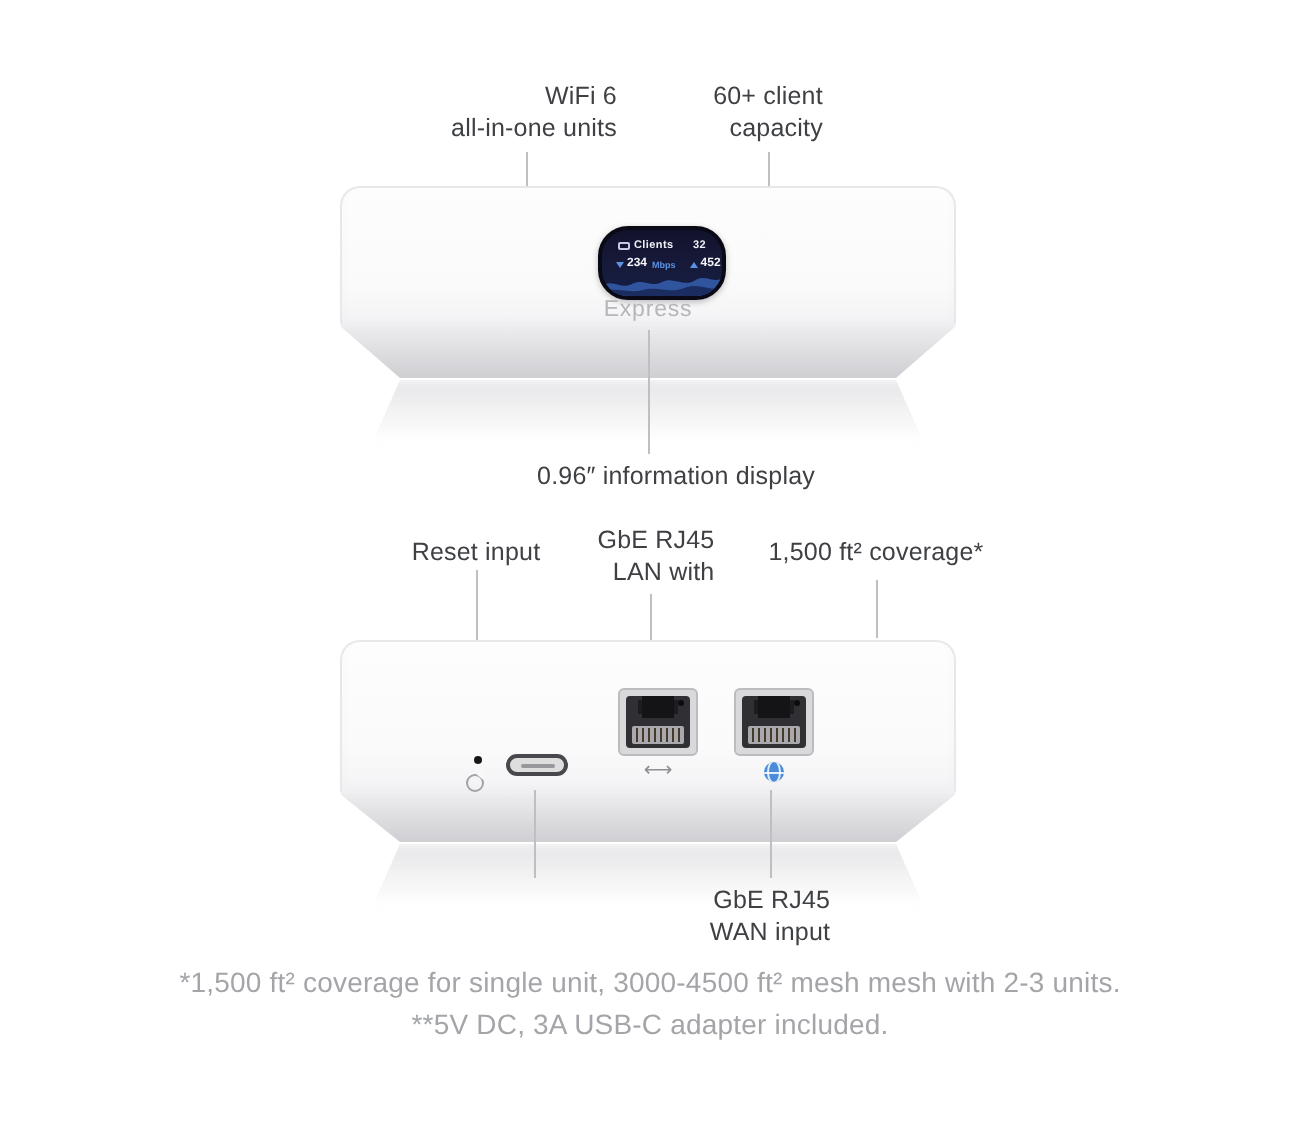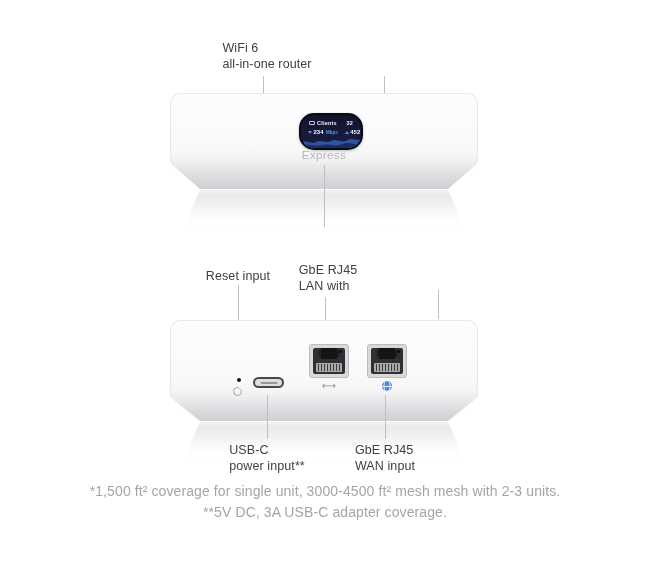--- a/index.html
+++ b/index.html
@@ -5,21 +5,21 @@
   * { margin:0; padding:0; box-sizing:border-box; }
   html,body { background:#ffffff; }
   .page {
     position:relative; width:650px; height:563px; overflow:hidden;
     background:#ffffff;
     font-family:"Liberation Sans", sans-serif;
   }
   
   .label {
     position:absolute; transform:translateX(-50%);
-    text-align:left; font-size:12.5px; line-height:1.3;
+    text-align:right; font-size:12.5px; line-height:1.3;
     color:#3e4044; letter-spacing:.1px; white-space:nowrap;
   }
   .vline { position:absolute; width:1px; background:#bdbfc3; }
   
   .device { position:absolute; }
   .device-face {
     position:relative; width:100%;
     background:linear-gradient(180deg,#fdfdfe 0%, #fafafb 70%, #f3f3f5 100%);
     border:1px solid #e8e8eb; border-bottom:none;
     border-radius:10px 10px 2px 2px;
@@ -117,21 +117,25 @@
     font-size:14px; color:#a3a5a9; letter-spacing:.1px;
   }
 </style>
 </head>
 <body>
 
 <div class="page">
 
   <div class="label" style="left:267px; top:40px;">
     <div>WiFi 6</div>
-    <div>all-in-one router</div>
+    <div>all-in-one units</div>
+  </div>
+  <div class="label" style="left:384px; top:40px;">
+    <div>60+ client</div>
+    <div>capacity</div>
   </div>
   <div class="vline" style="left:263px; top:76px; height:17px;"></div>
   <div class="vline" style="left:384px; top:76px; height:17px;"></div>
 
   <div class="device" style="left:170px; top:93px; width:308px;">
     <div class="device-face" style="height:70px;">
       <div class="screen">
         <div class="scr-row1">
           <span class="clients-glyph"></span>
           <span>Clients</span>
@@ -154,27 +158,33 @@
           <path d="M0 11 C8 8,14 12,22 10 C30 8,36 12,44 9 C52 6,58 11,64 9 L64 13 L0 13 Z" fill="#1b2d60"></path>
         </svg>
       </div>
       <div class="express">Express</div>
     </div>
     <div class="device-taper" style="height:26px;"></div>
     <div class="device-reflection" style="top:97px;"></div>
   </div>
 
   <div class="vline" style="left:324px; top:165px; height:62px;"></div>
+  <div class="label" style="left:338px; top:230px;">
+    <div>0.96″ information display</div>
+  </div>
 
   <div class="label" style="left:238px; top:268px;">
     <div>Reset input</div>
   </div>
   <div class="label" style="left:328px; top:262px;">
     <div>GbE RJ45</div>
     <div>LAN with</div>
+  </div>
+  <div class="label" style="left:438px; top:268px;">
+    <div>1,500 ft² coverage*</div>
   </div>
   <div class="vline" style="left:238px; top:285px; height:86px;"></div>
   <div class="vline" style="left:325px; top:297px; height:49px;"></div>
   <div class="vline" style="left:438px; top:290px; height:29px;"></div>
 
   <div class="device" style="left:170px; top:320px; width:308px;">
     <div class="device-face" style="height:77px;">
       <div class="reset-dot" style="left:65.5px; top:57px;"></div>
       <div class="reset-ring" style="left:62px; top:66px;"></div>
       <div class="usbc" style="left:82px; top:56px;"></div>
@@ -212,25 +222,21 @@
       </div>
       <div class="lan-glyph" style="left:150px; top:60px; width:16px; text-align:center;">⟷</div>
       <div class="wan-globe" style="left:211px; top:60px;"></div>
     </div>
     <div class="device-taper" style="height:24px;"></div>
     <div class="device-reflection" style="top:102px;"></div>
   </div>
 
   <div class="vline" style="left:267px; top:395px; height:44px;"></div>
   <div class="vline" style="left:385px; top:395px; height:44px;"></div>
-  <div class="label" style="left:267px; top:442px;">
-    <div>USB-C</div>
-    <div>power input**</div>
-  </div>
   <div class="label" style="left:385px; top:442px;">
     <div>GbE RJ45</div>
     <div>WAN input</div>
   </div>
 
   <div class="footnote" style="top:483px;">*1,500 ft² coverage for single unit, 3000-4500 ft² mesh mesh with 2-3 units.</div>
-  <div class="footnote" style="top:504px;">**5V DC, 3A USB-C adapter coverage.</div>
+  <div class="footnote" style="top:504px;">**5V DC, 3A USB-C adapter included.</div>
 
 </div>
 
 </body></html>

